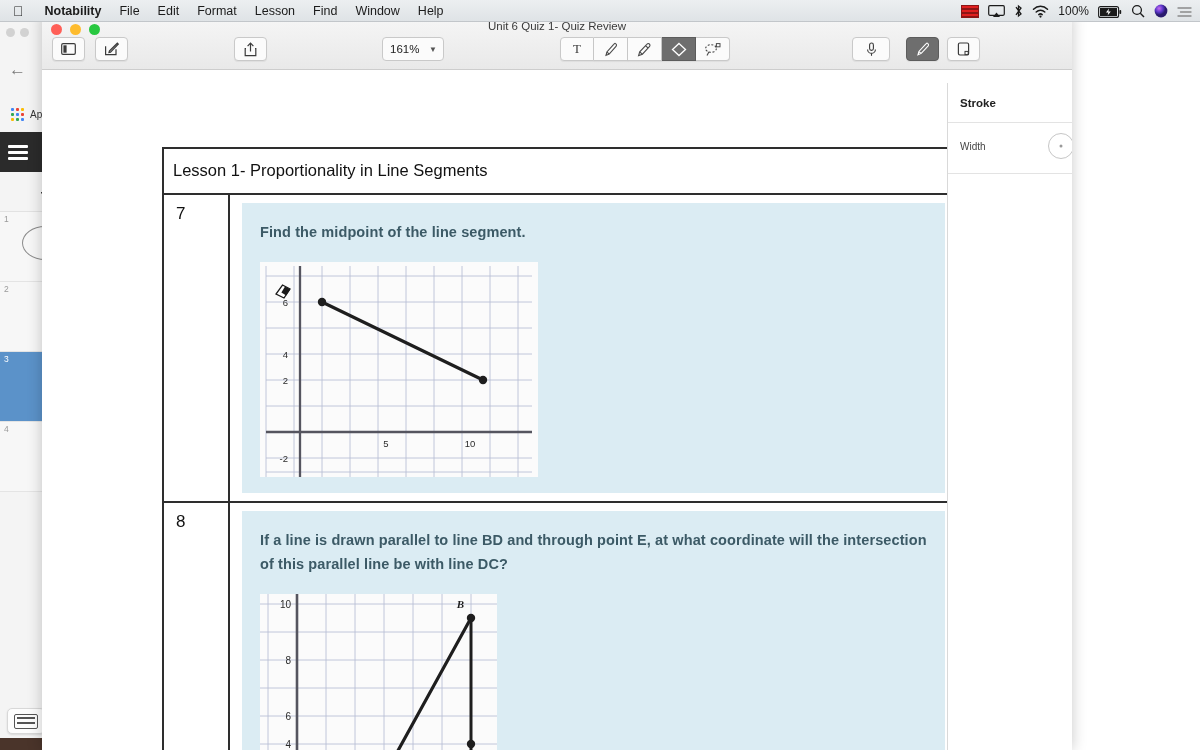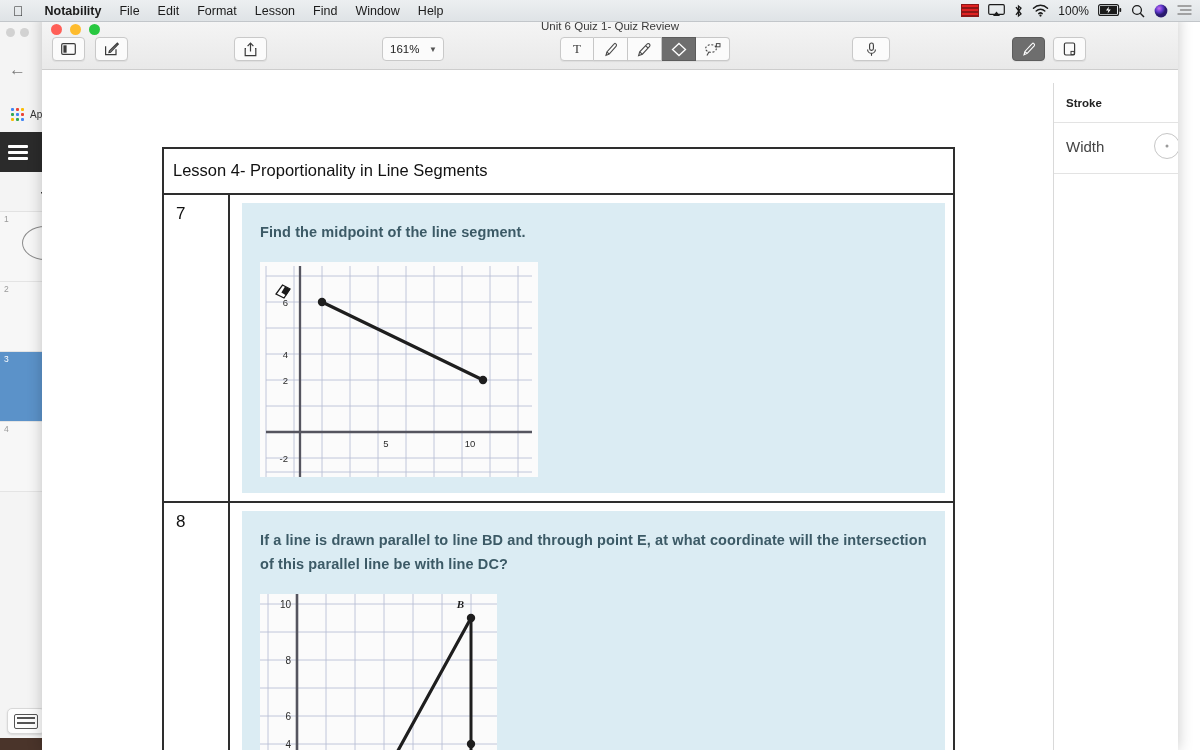--- a/index.html
+++ b/index.html
@@ -15,21 +15,21 @@
   .menubar {
     position: absolute; top: 0; left: 0; width: 1200px; height: 22px;
     background: linear-gradient(#eceff1, #dfe3e6);
     border-bottom: 1px solid #c2c6ca;
     display: flex; align-items: center; z-index: 100;
     font-size: 12.5px; color: #1b1b1b;
   }
   .menubar .apple { padding: 0 12px 0 13px; font-size: 14px; line-height: 1; }
   .menubar .mi { padding: 0 9px; white-space: nowrap; }
   .menubar .mi.app { font-weight: bold; }
-  .menubar .right { margin-left: auto; display: flex; align-items: flex-start; padding-right: 8px; gap: 9px; }
+  .menubar .right { margin-left: auto; display: flex; align-items: flex-end; padding-right: 8px; gap: 9px; }
   .mb-icon { display: inline-flex; align-items: center; justify-content: center; }
   .battery-pct { font-size: 12px; }
 
   
   .bgwin {
     position: absolute; top: 22px; left: 0; width: 132px; height: 728px;
     background: #f4f4f4; border-right: 1px solid #cfcfcf; z-index: 1;
     overflow: hidden;
   }
   .bgwin .traffic { position: absolute; top: 6px; left: 6px; display: flex; gap: 5px; }
@@ -53,21 +53,21 @@
   .circ-icon { position: absolute; top: 14px; left: 22px; width: 46px; height: 34px; border: 1.6px solid #8c8c8c; border-radius: 50%; }
   .circ-icon .d1 { position: absolute; left: 19px; top: 7px; width: 8px; height: 7px; border: 1.4px solid #8c8c8c; }
   .circ-icon .d2 { position: absolute; left: 19px; top: 18px; width: 8px; height: 7px; border: 1.4px solid #8c8c8c; }
   .kbd-btn { position: absolute; bottom: 16px; left: 7px; width: 38px; height: 26px; background: #fdfdfd; border: 1px solid #d8d8d8; border-radius: 5px; display: flex; align-items: center; justify-content: center; box-shadow: 0 1px 2px rgba(0,0,0,.12); }
   .kbd-glyph { width: 24px; height: 15px; border: 1.4px solid #555; border-radius: 2px; display: grid; grid-template-rows: 1fr 1fr; gap: 1.5px; padding: 2px; }
   .kbd-glyph i { display: block; background: #555; height: 2px; }
   .bgwin .brownstrip { position: absolute; bottom: 0; left: 0; width: 132px; height: 12px; background: #4a342a; }
 
   
   .nwin {
-    position: absolute; top: 15px; left: 42px; width: 1136px; height: 735px;
+    position: absolute; top: 15px; left: 42px; width: 1030px; height: 735px;
     background: #ffffff; z-index: 10;
     box-shadow: 0 0 14px rgba(0,0,0,.22);
     overflow: hidden;
   }
   .titlebar {
     position: relative; height: 55px;
     background: linear-gradient(#f6f6f6, #e9e9e9);
     border-bottom: 1px solid #cdcdcd;
   }
   .traffic2 { position: absolute; top: 9px; left: 9px; display: flex; gap: 8px; }
@@ -126,21 +126,21 @@
   .insp-sec { padding: 14px 12px 12px 12px; border-bottom: 1px solid #e3e3e3; }
   .insp-title { font-size: 11.5px; font-weight: bold; color: #222; margin-bottom: 13px; }
   .style-row { display: flex; gap: 8px; }
   .style-opt { width: 54px; text-align: center; }
   .style-chip {
     height: 28px; border-radius: 5px; display: flex; align-items: center; justify-content: center;
   }
   .style-chip.sel { background: #6e6e6e; }
   .style-label { font-size: 8.5px; color: #6a6a6a; margin-top: 4px; }
   .width-row { display: flex; align-items: center; justify-content: space-between; padding: 10px 12px 14px 12px; }
-  .width-label { font-size: 15px; color: #444; }
+  .width-label { font-size: 10px; color: #444; }
   .width-knob { width: 26px; height: 26px; border: 1px solid #c6c6c6; border-radius: 50%; position: relative; margin-right: -14px; }
   .width-knob i { position: absolute; left: 50%; top: 50%; width: 3px; height: 3px; background: #9a9a9a; border-radius: 50%; transform: translate(-50%,-50%); }
 </style>
 </head>
 <body>
 
 <div id="root">
 
   <div class="menubar">
     <span class="apple"></span>
@@ -375,21 +375,21 @@
               <rect x="1.4" y="1" width="10.2" height="12" rx="1.4" fill="none" stroke="#3b3b3b" stroke-width="1.2"></rect>
               <rect x="8" y="9.4" width="3.2" height="3.2" fill="none" stroke="#3b3b3b" stroke-width="1"></rect>
             </svg>
         </span>
       </div>
     </div>
 
     <div class="canvas">
       <div class="sheet">
 
-        <div class="sheet-header">Lesson 4- Proportionality in Line Segments</div>
+        <div class="sheet-header">Lesson 1- Proportionality in Line Segments</div>
 
         <div class="qrow">
           <div class="qnum">7</div>
           <div class="qbody">
             <div class="qcard">
               <div class="qtext">Find the midpoint of the line segment.</div>
 
               <div class="graphbox" style="width:278px;height:215px;">
                 <svg width="278" height="215" viewBox="0 0 278 215">
                   <rect x="0" y="0" width="278" height="215" fill="#fbfbfb"></rect>

